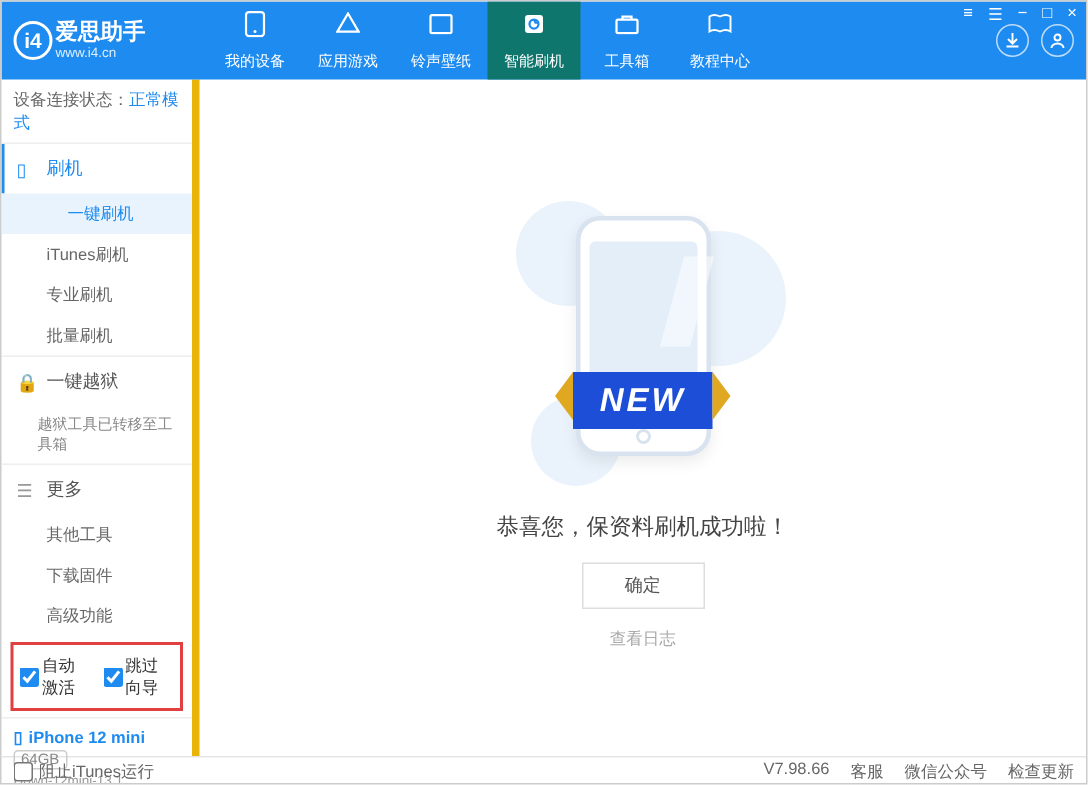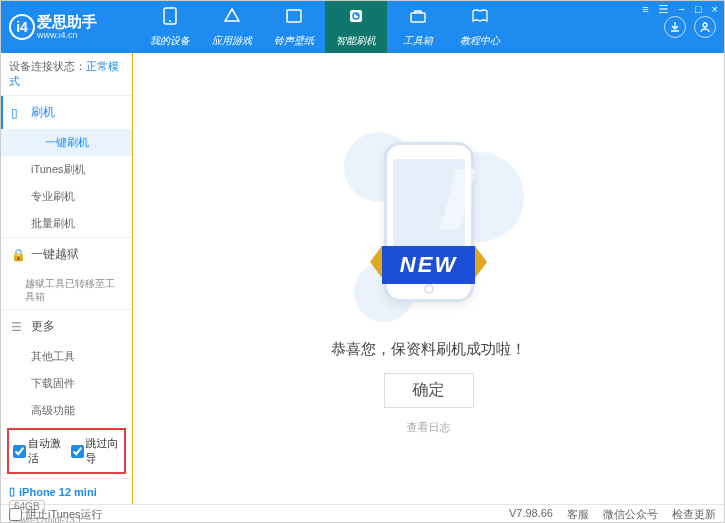--- a/index.html
+++ b/index.html
@@ -5,33 +5,33 @@
 * { margin: 0; padding: 0; box-sizing: border-box; font-family: "Microsoft YaHei", sans-serif; }
 body { width: 725px; height: 523px; background: #fff; font-size: 12px; color: #333; overflow: hidden; border: 1px solid #ccc; }
 
 .header { height: 52px; background: #1e8bf0; display: flex; align-items: center; padding: 0 8px; color: #fff; position: relative; }
 .logo-area { display: flex; align-items: center; gap: 2px; width: 130px; }
 .logo-icon { width: 26px; height: 26px; border: 2px solid #fff; border-radius: 50%; display: flex; align-items: center; justify-content: center; font-size: 14px; font-weight: bold; }
 .logo-text { font-size: 15px; font-weight: bold; line-height: 1.1; }
 .logo-sub { font-size: 9px; opacity: 0.85; }
 
 .nav { display: flex; flex: 1; height: 52px; }
-.nav-item { width: 62px; display: flex; flex-direction: column; align-items: center; justify-content: center; cursor: pointer; font-size: 10px; gap: 9px; font-style: italic; }
+.nav-item { width: 62px; display: flex; flex-direction: column; align-items: center; justify-content: center; cursor: pointer; font-size: 10px; gap: 9px; }
 .nav-item.active { background: #0f766e; }
 .nav-icon { width: 18px; height: 18px; display: flex; align-items: center; justify-content: center; }
 
 .title-controls { position: absolute; top: 2px; right: 4px; display: flex; gap: 6px; font-size: 11px; }
 .title-controls span { cursor: pointer; padding: 0 2px; }
 
 .header-right { display: flex; gap: 8px; align-items: center; margin-left: 10px; }
 .circle-btn { width: 22px; height: 22px; border: 1.5px solid rgba(255,255,255,0.7); border-radius: 50%; display: flex; align-items: center; justify-content: center; cursor: pointer; }
 
 .main { display: flex; height: 451px; }
 
-.sidebar { width: 132px; border-right: 1px solid #eab308; display: flex; flex-direction: column; }
+.sidebar { width: 132px; border-right: 5px solid #eab308; display: flex; flex-direction: column; }
 .conn-status { padding: 6px 8px; font-size: 11px; color: #666; }
 .conn-value { color: #1e8bf0; }
 
 .side-section { border-top: 1px solid #eee; }
 .side-head { padding: 8px 10px; display: flex; align-items: center; gap: 6px; color: #555; font-size: 12px; cursor: pointer; }
 .side-head.active { color: #1e8bf0; border-left: 2px solid #1e8bf0; padding-left: 8px; }
 .side-head .ico { width: 14px; color: #999; }
 .side-head.active .ico { color: #1e8bf0; }
 
 .side-sub { padding: 6px 10px 6px 30px; font-size: 11px; color: #666; cursor: pointer; }
@@ -55,21 +55,21 @@
 .phone-screen { position: absolute; top: 14px; left: 6px; right: 6px; bottom: 18px; background: #e3eef9; border-radius: 4px; }
 .phone-screen::after { content:""; position:absolute; right:-3px; top:10px; width:20px; height:60px; background:rgba(255,255,255,0.5); transform: skewX(-15deg); }
 .phone-home { position: absolute; bottom: 5px; left: 50%; transform: translateX(-50%); width: 10px; height: 10px; border: 2px solid #d8e3ef; border-radius: 50%; }
 .new-banner { position: absolute; z-index: 3; bottom: 38px; }
 .new-ribbon { background: #1d4ed8; color: #fff; font-weight: 900; font-size: 22px; letter-spacing: 2px; padding: 6px 18px; position: relative; font-style: italic; text-align: right; }
 .new-ribbon::before, .new-ribbon::after { content:""; position:absolute; top:0; border-top: 16px solid transparent; border-bottom: 16px solid transparent; }
 .new-ribbon::before { left:-12px; border-right: 12px solid #e0a820; }
 .new-ribbon::after { right:-12px; border-left: 12px solid #e0a820; }
 
 .success-text { margin-top: 18px; font-size: 15px; color: #444; }
-.confirm-btn { margin-top: 14px; padding: 6px 28px; border: 1px solid #ddd; background: #fff; cursor: pointer; font-size: 16px; color: #555; }
+.confirm-btn { margin-top: 14px; padding: 6px 28px; border: 1px solid #ddd; background: #fff; cursor: pointer; font-size: 12px; color: #555; }
 .view-log { margin-top: 12px; font-size: 11px; color: #aaa; cursor: pointer; }
 
 .footer { height: 20px; border-top: 1px solid #e5e5e5; display: flex; align-items: center; padding: 0 8px; font-size: 11px; color: #666; justify-content: space-between; }
 .footer-left { display: flex; align-items: center; gap: 4px; }
 .footer-right { display: flex; gap: 14px; }
 .footer-right span { cursor: pointer; }
 
 svg { display: block; }
 </style>
 </head>

